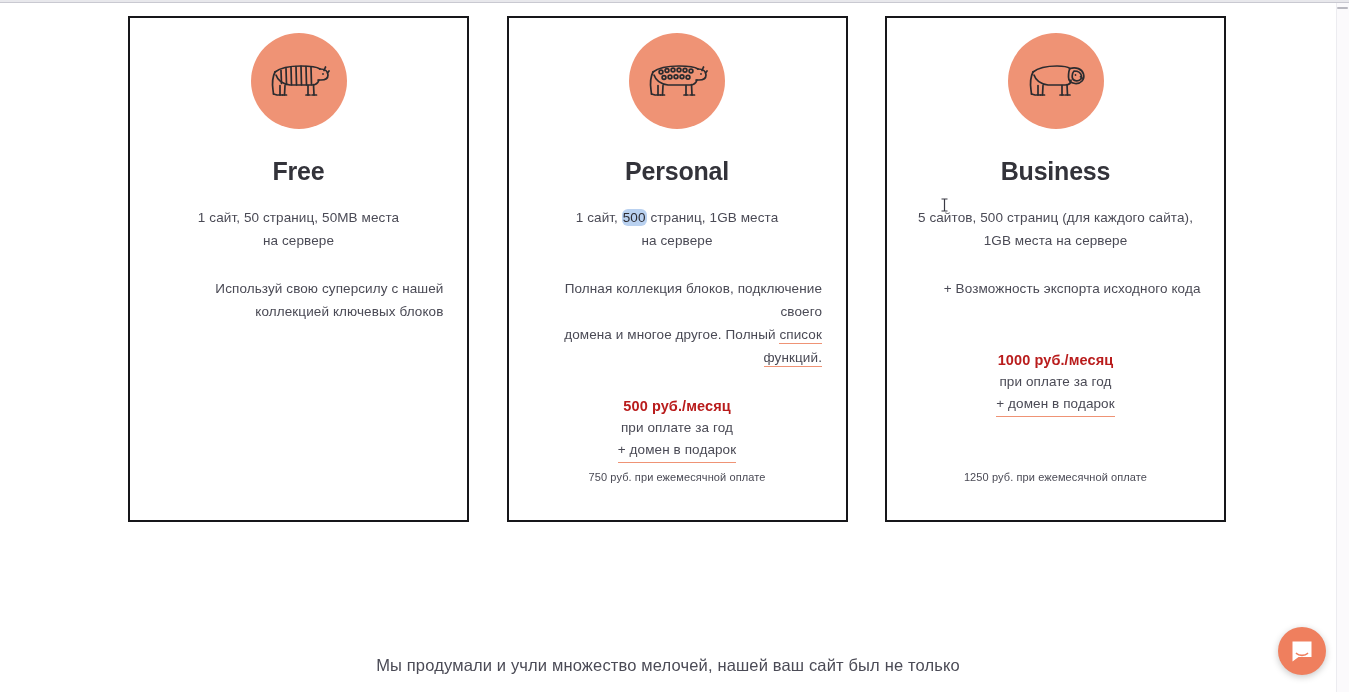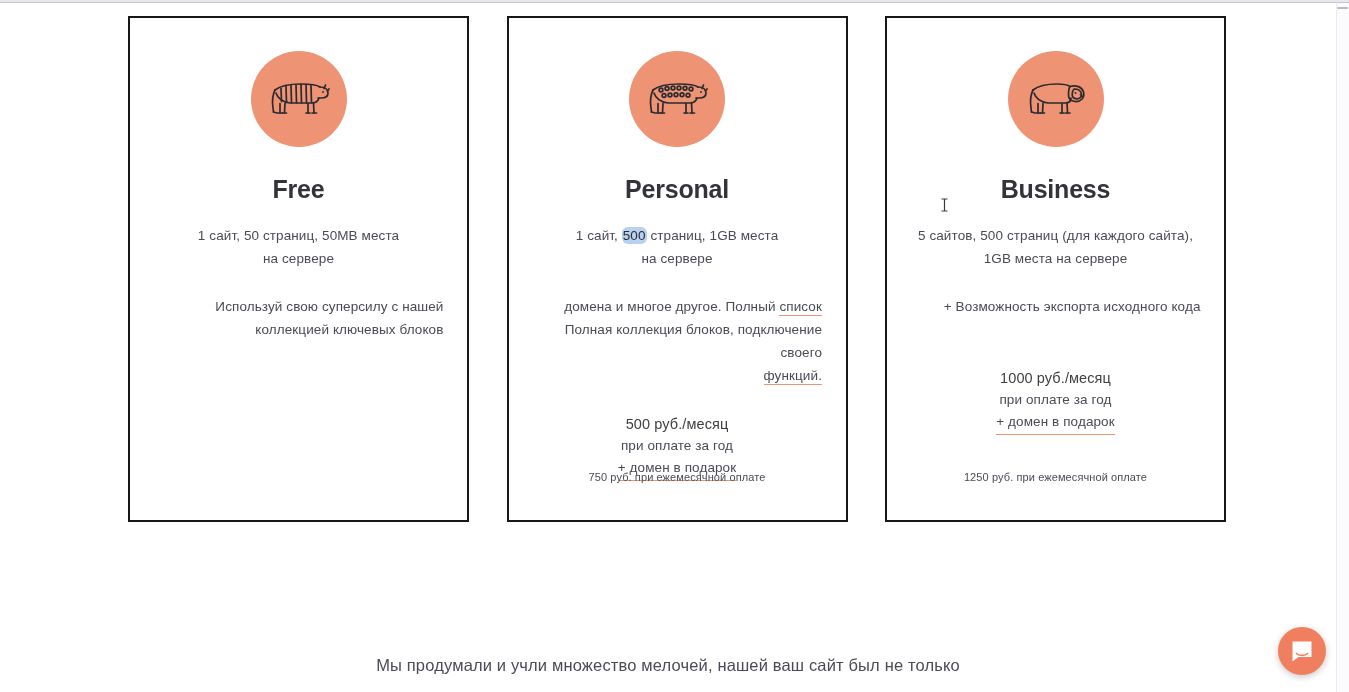--- a/index.html
+++ b/index.html
@@ -60,21 +60,21 @@
   }
 
   .card {
     width: 341px;
     height: 506px;
     background: #ffffff;
     border: 2px solid #17171a;
     display: flex;
     flex-direction: column;
     align-items: center;
-    padding-top: 33px;
+    padding-top: 15px;
     position: relative;
   }
 
   .icon-circle {
     width: 96px;
     height: 96px;
     border-radius: 50%;
     background: #ef9375;
     display: flex;
     align-items: center;
@@ -106,22 +106,22 @@
   .spec-block   { margin-top: 22px; }
   .desc-block   { margin-top: 25px; text-align: right; }
 
   .price-block  {
     margin-top: 26px;
     width: 290px;
     text-align: center;
   }
   .price-main {
     font-size: 14.5px;
-    font-weight: normal;
-    color: #404040;
+    font-weight: bold;
+    color: #b91c1c;
     letter-spacing: 0.1px;
     line-height: 22px;
   }
   .price-sub {
     font-size: 13.5px;
     color: #4a4a55;
     line-height: 22px;
     letter-spacing: 0.1px;
   }
   .price-extra {
@@ -298,22 +298,22 @@
       </div>
 
       <div class="plan-title">Personal</div>
 
       <div class="plan-block spec-block">
         <div><span>1 сайт, </span><span class="selected-text">500</span><span> страниц, 1GB места</span></div>
         <div>на сервере</div>
       </div>
 
       <div class="plan-block desc-block">
+        <div>Полная коллекция блоков, подключение своего</div>
         <div><span>домена и многое другое. Полный </span><span class="u-link">список</span></div>
-        <div>Полная коллекция блоков, подключение своего</div>
         <div><span class="u-link">функций.</span></div>
       </div>
 
       <div class="price-block">
         <div class="price-main">500 руб./месяц</div>
         <div class="price-sub">при оплате за год</div>
         <div class="price-sub"><span class="gift-link">+ домен в подарок</span></div>
       </div>
 
       <div class="monthly-block">750 руб. при ежемесячной оплате</div>

